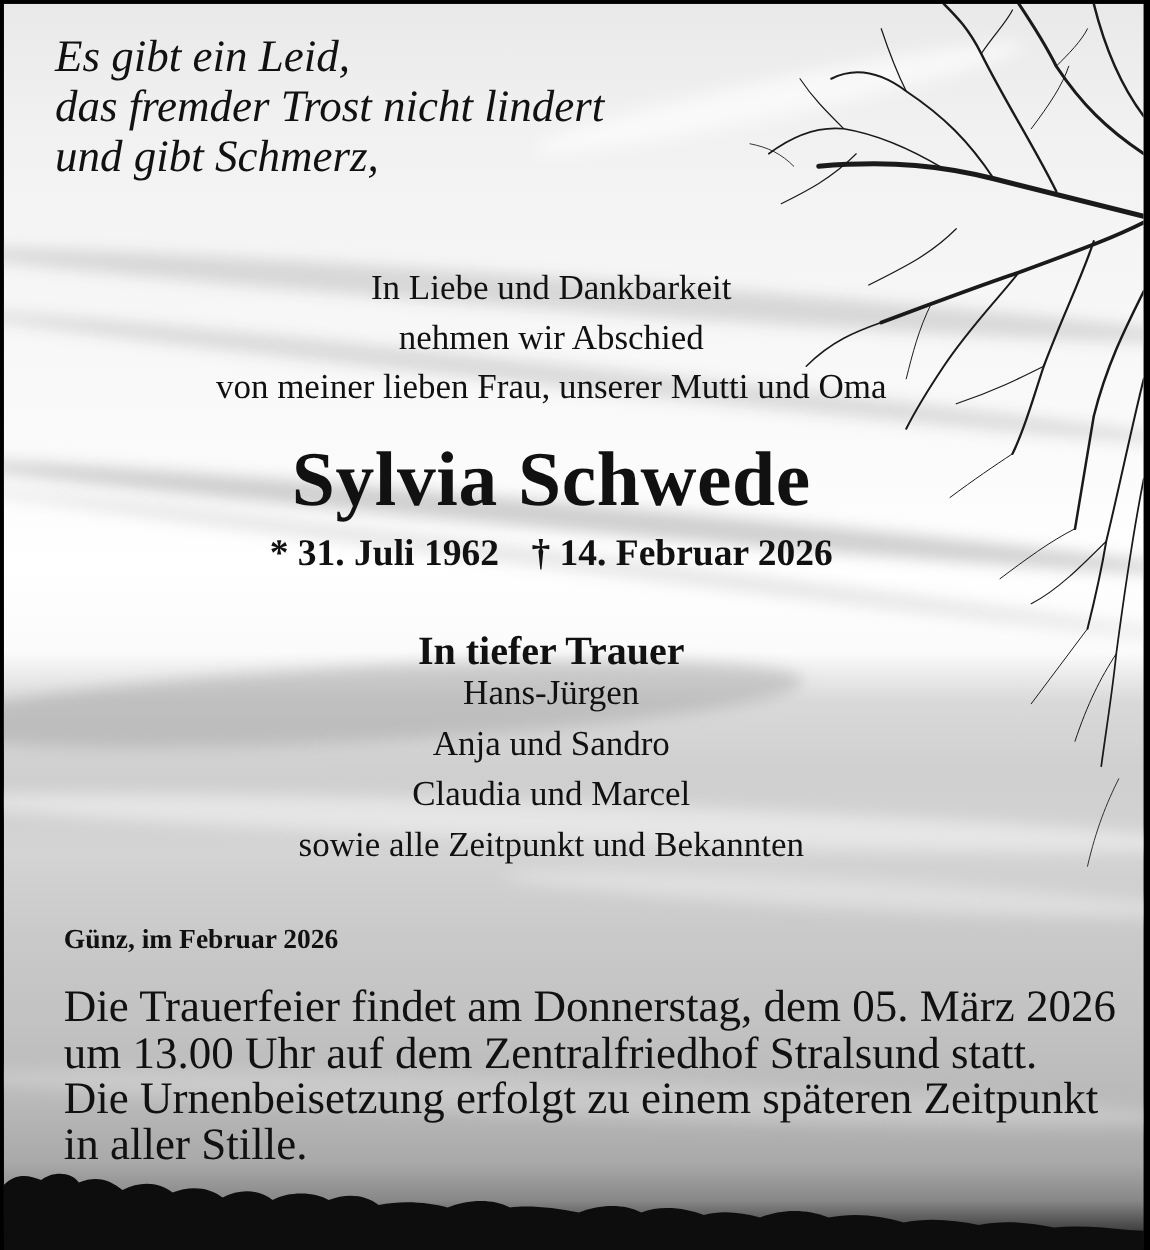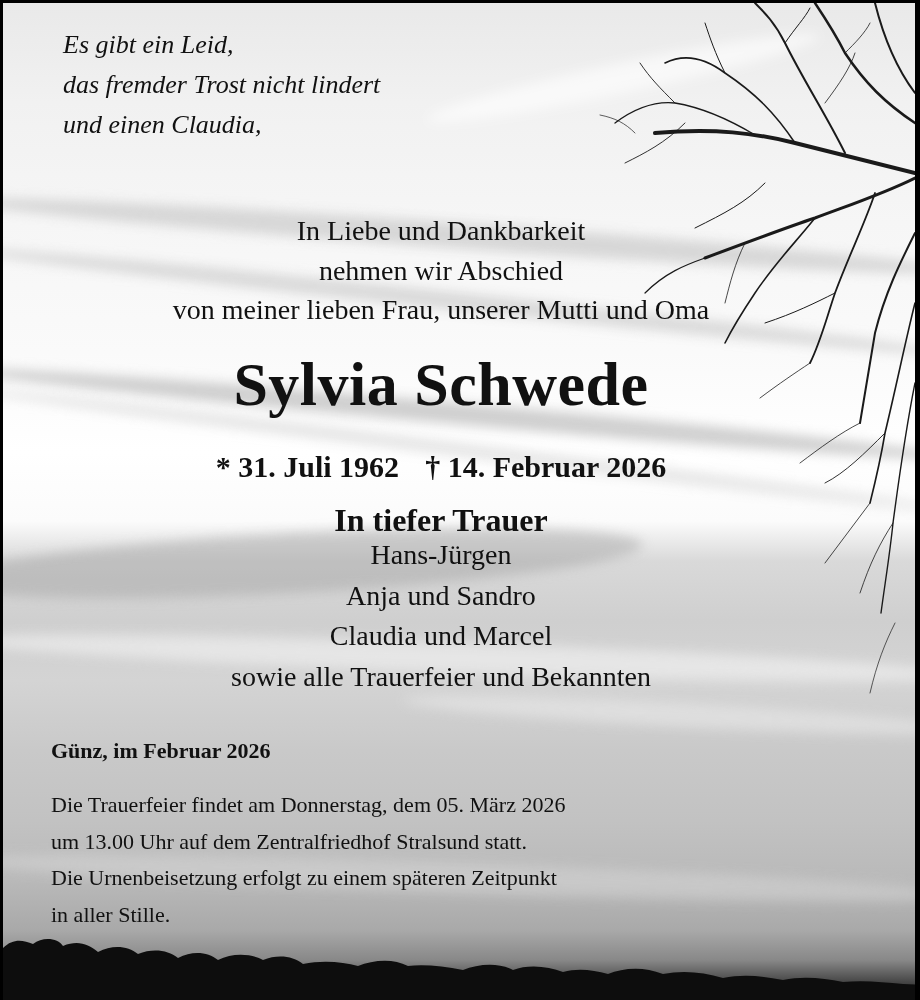--- a/index.html
+++ b/index.html
@@ -30,33 +30,33 @@
   .s5 { top: 530px; height: 60px; background: rgba(160,160,160,0.45); transform: rotate(-3deg); width: 700px; left: -60px; }
   .s6 { top: 640px; height: 30px; background: rgba(245,245,245,0.55); transform: rotate(2deg); }
   .s7 { top: 700px; height: 24px; background: rgba(235,235,235,0.55); transform: rotate(3deg); left: 400px; width: 560px; }
   .s8 { top: 860px; height: 30px; background: rgba(220,220,220,0.45); transform: rotate(2deg); }
   .s9 { top: 60px;  height: 30px; background: rgba(255,255,255,0.6); transform: rotate(-12deg); left: 420px; width: 400px; }
   .tree { position: absolute; right: 0; top: 0; width: 330px; height: 720px; }
   .treeline { position: absolute; left: 0; bottom: 0; width: 920px; height: 70px; }
 
   .content { position: absolute; left: 0; top: 0; width: 912px; height: 1000px; }
   .poem {
-    position: absolute; left: 60px; top: 22px;
-    font-style: italic; font-size: 26px; line-height: 40px;
+    position: absolute; left: 41px; top: 22px;
+    font-style: italic; font-size: 36px; line-height: 40px;
   }
   .poem div { white-space: nowrap; }
   .center { position: absolute; left: 0; width: 876px; text-align: center; }
   .intro { top: 208px; font-size: 28px; line-height: 39.5px; }
   .name { top: 345px; font-size: 62px; font-weight: bold; line-height: 72px; letter-spacing: 0.5px; text-align: center; }
-  .dates { top: 444px; font-size: 30px; font-weight: bold; line-height: 40px; }
+  .dates { top: 420px; font-size: 30px; font-weight: bold; line-height: 40px; }
   .dates span + span { margin-left: 26px; }
   .mourn-title { top: 497px; font-size: 32px; font-weight: bold; line-height: 40px; }
   .mourners { top: 532px; font-size: 28px; line-height: 40.5px; }
   .place { position: absolute; left: 48px; top: 728px; font-size: 22px; font-weight: bold; line-height: 40px; }
-  .info { position: absolute; left: 48px; top: 784px; font-size: 22px; line-height: 36.5px; }
+  .info { position: absolute; left: 48px; top: 784px; font-size: 36px; line-height: 36.5px; }
   .info div { white-space: nowrap; }
 </style>
 </head>
 <body>
 
 <div class="ad">
 
   <div class="streak s9"></div>
   <div class="streak s1"></div>
   <div class="streak s2"></div>
@@ -103,42 +103,42 @@
 
   <svg class="treeline" viewBox="0 0 920 70" preserveAspectRatio="none">
     <path fill="#0d0d0d" d="M0 70 L0 18 C10 8 20 10 30 14 C40 6 55 8 60 16 C75 10 85 14 95 22 C110 14 125 16 135 24 C150 18 165 20 175 28 C190 20 205 22 215 30 C230 22 250 24 260 30 C275 24 290 26 300 34 C320 30 340 32 355 36 C370 30 390 28 405 36 C420 34 440 36 460 40 C475 34 495 32 510 40 C525 34 545 36 560 42 C575 38 590 40 605 44 C620 38 640 36 660 44 C680 40 700 42 720 48 C740 44 760 46 780 50 C800 46 820 48 840 52 C860 50 880 52 900 54 L920 55 L920 70 Z"></path>
   </svg>
 
   <div class="content">
 
     <div class="poem">
       <div>Es gibt ein Leid,</div>
       <div>das fremder Trost nicht lindert</div>
-      <div>und einen Claudia,</div>
+      <div>und gibt Schmerz,</div>
     </div>
 
     <div class="center intro">
       <div>In Liebe und Dankbarkeit</div>
       <div>nehmen wir Abschied</div>
       <div>von meiner lieben Frau, unserer Mutti und Oma</div>
     </div>
 
     <div class="center name">Sylvia Schwede</div>
 
     <div class="center dates">
       <span>* 31. Juli 1962</span><span>† 14. Februar 2026</span>
     </div>
 
     <div class="center mourn-title">In tiefer Trauer</div>
 
     <div class="center mourners">
       <div>Hans-Jürgen</div>
       <div>Anja und Sandro</div>
       <div>Claudia und Marcel</div>
-      <div>sowie alle Trauerfeier und Bekannten</div>
+      <div>sowie alle Zeitpunkt und Bekannten</div>
     </div>
 
     <div class="place">Günz, im Februar 2026</div>
 
     <div class="info">
       <div>Die Trauerfeier findet am Donnerstag, dem 05. März 2026</div>
       <div>um 13.00 Uhr auf dem Zentralfriedhof Stralsund statt.</div>
       <div>Die Urnenbeisetzung erfolgt zu einem späteren Zeitpunkt</div>
       <div>in aller Stille.</div>
     </div>

